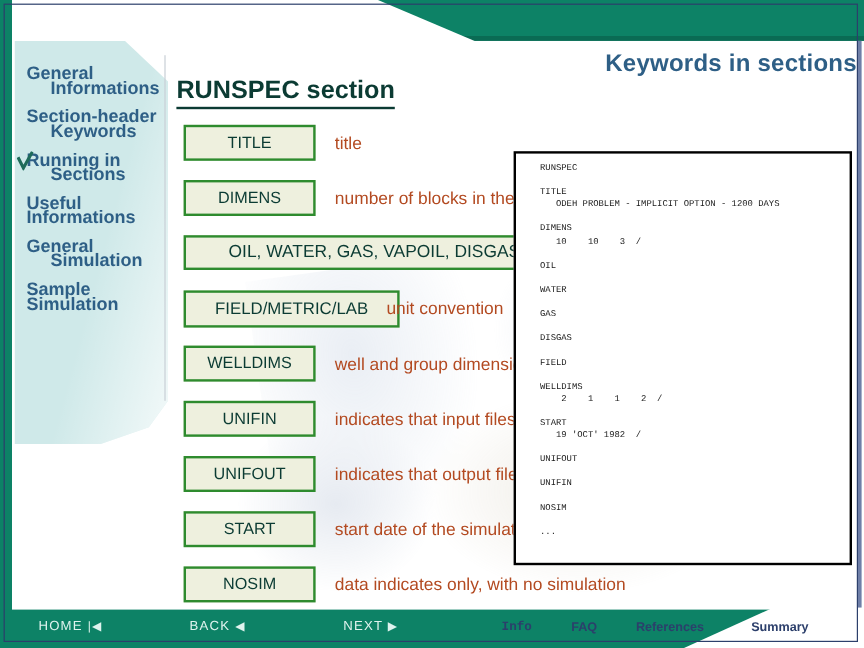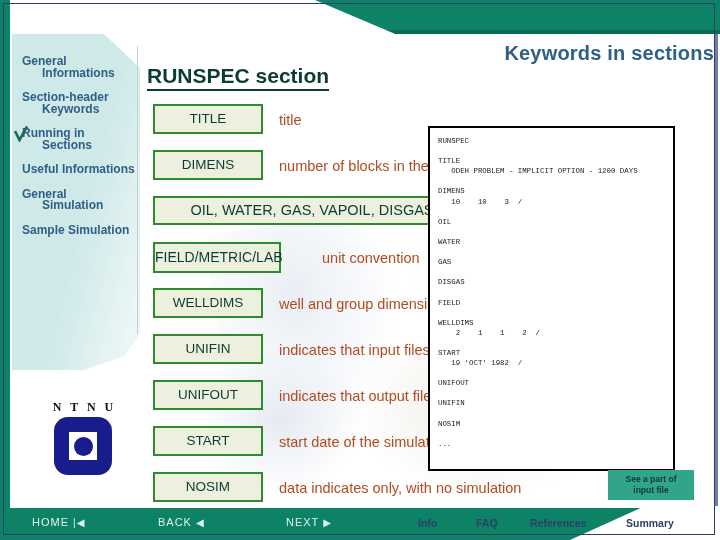--- a/index.html
+++ b/index.html
@@ -82,21 +82,21 @@
     pointer-events:none;
   }
   .divider{
     position:absolute;left:137px;top:46px;width:1px;height:288px;background:#c9cfd6;
   }
   .nav{
     position:absolute;left:12px;top:56px;width:130px;
   }
   .nav-item{
     position:relative;
-    color:#2e5f86;font-weight:bold;font-size:12px;line-height:11.5px;
+    color:#2e5f86;font-weight:bold;font-size:15px;line-height:11.5px;
     margin-bottom:13px;padding-left:10px;padding-right:4px;
     cursor:pointer;
   }
   .nav-item .l1{display:block;}
   .nav-item .l2{display:block;padding-left:20px;}
   .nav-item.wide .l1{display:block;padding-left:0;}
   .check{
     position:absolute;left:2px;top:-2px;width:14px;height:16px;
   }
 
@@ -114,32 +114,33 @@
   .rows{position:absolute;left:147px;top:104px;width:560px;}
   .row{position:relative;height:46px;}
   .kbtn{
     position:absolute;left:6px;
     background:#eef0de;border:2px solid #2e8b2e;
     color:#0b3b33;font-size:13.5px;text-align:center;
     padding:5px 0 6px 0;width:110px;
     box-sizing:border-box;cursor:pointer;
   }
   .kbtn.wide{width:318px;font-size:14.5px;padding:4px 0 5px 0;}
-  .kbtn.med{width:128px;font-size:14px;}
+  .kbtn.med{width:180px;font-size:14px;}
   .desc{
     position:absolute;left:132px;top:8px;
     color:#b34a21;font-size:14.5px;white-space:nowrap;
   }
   .desc.o2{left:175px;}
 
   
   .codepanel{
-    position:absolute;left:428px;top:126px;width:247px;height:345px;
+    position:absolute;left:428px;top:126px;width:282px;height:345px;
     background:#ffffff;border:2px solid #000000;box-sizing:border-box;
     overflow:hidden;
+    padding-left:12px;
   }
   .codepanel pre{
     margin:0;padding:8px 0 0 8px;
     font-family:"Liberation Mono", monospace;
     font-size:7.4px;line-height:10.1px;color:#1a1a1a;
     white-space:pre;
   }
 
   .seebtn{
     position:absolute;left:608px;top:470px;width:86px;height:30px;
@@ -229,28 +230,20 @@
       <span class="l1">General</span>
       <span class="l2">Simulation</span>
     </div>
 
     <div class="nav-item wide">
       <span class="l1">Sample Simulation</span>
     </div>
 
   </div>
 
-  <div class="ntnu">
-    <div class="ntnu-text">N T N U</div>
-    <div class="ntnu-mark">
-      <div class="ntnu-sq">
-          <div class="ntnu-dot"></div>
-        </div>
-    </div>
-  </div>
 
   <div class="kw-title">Keywords in sections</div>
   <div class="section-title">RUNSPEC section</div>
 
   <div class="rows">
 
     <div class="row">
       <div class="kbtn">TITLE</div>
       <div class="desc">title</div>
     </div>
@@ -322,36 +315,32 @@
 
 UNIFOUT
 
 UNIFIN
 
 NOSIM
 
 ...</pre>
   </div>
 
-  <div class="seebtn">
-    <div>See a part of</div>
-    <div>input file</div>
-  </div>
 
   <div class="fnav" style="left:32px;">
     <span>HOME</span>
     <span class="g">|◀</span>
   </div>
   <div class="fnav" style="left:158px;">
     <span>BACK</span>
     <span class="g">◀</span>
   </div>
   <div class="fnav" style="left:286px;">
     <span>NEXT</span>
     <span class="g">▶</span>
   </div>
 
-  <div class="flink" style="left:418px;">Info</div>
+  <div class="flink" style="left:418px;font-family:Liberation Mono, monospace;">Info</div>
   <div class="flink" style="left:476px;">FAQ</div>
   <div class="flink" style="left:530px;">References</div>
   <div class="flink" style="left:626px;">Summary</div>
 
 </div>
 
 </body></html>

